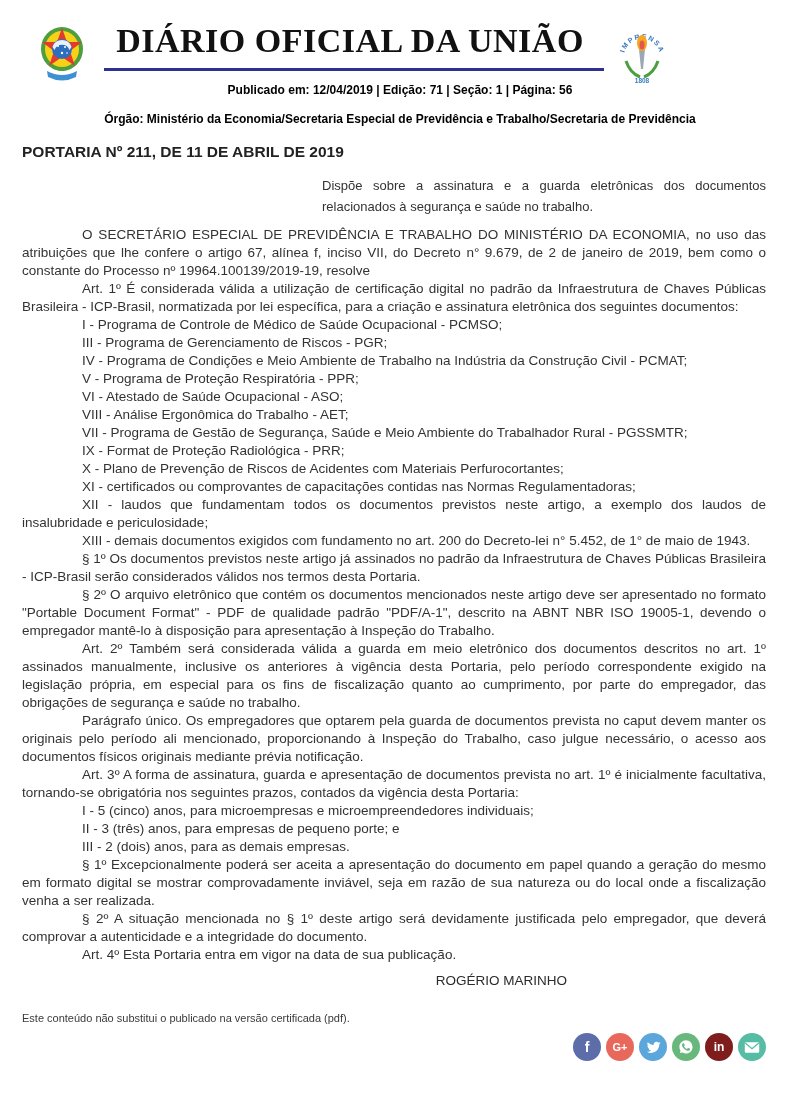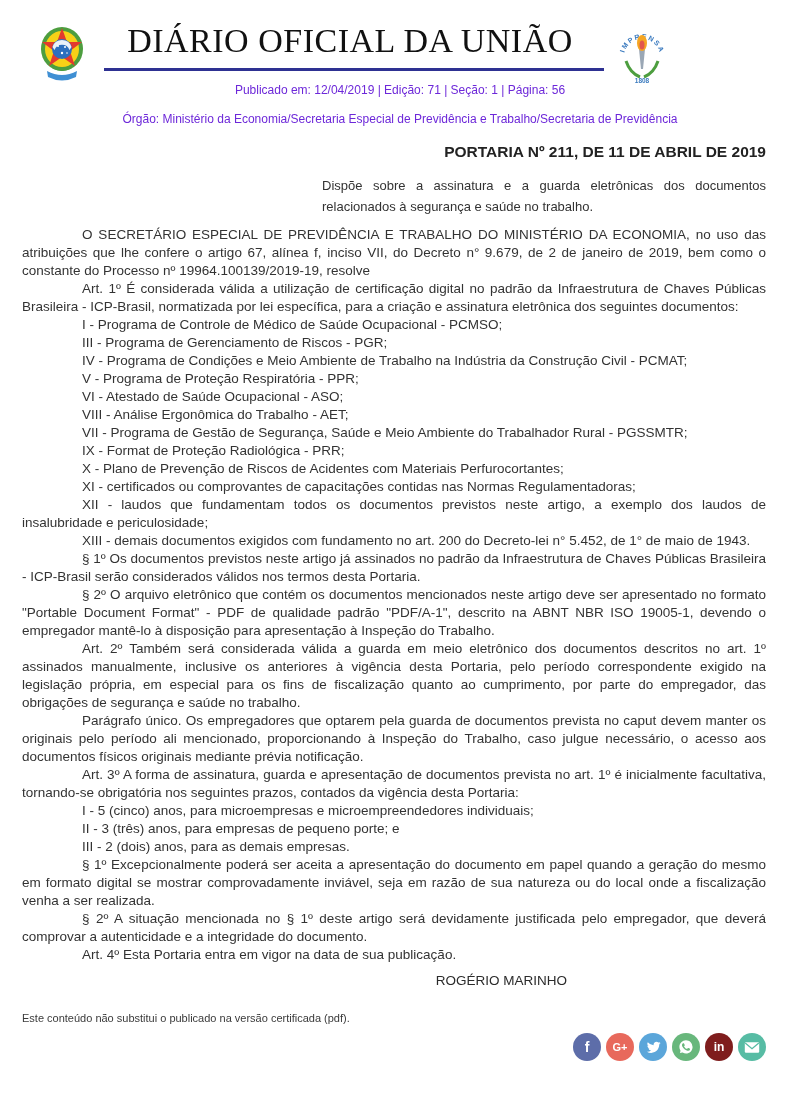--- a/index.html
+++ b/index.html
@@ -7,34 +7,34 @@
     width:800px;height:1108px;background:#ffffff;position:relative;
     font-family:"Liberation Sans", sans-serif;color:#333;
     -webkit-font-smoothing:antialiased;
   }
   
   .header{position:relative;height:120px;}
   .coat{position:absolute;left:39px;top:23px;width:46px;height:62px;}
   .in-logo{position:absolute;left:616px;top:21px;width:52px;height:66px;}
   .masthead{position:absolute;left:90px;top:18px;width:520px;text-align:center;}
   .masthead h1{
-    margin:0;font-family:"Liberation Serif", serif;font-weight:400;
+    margin:0;font-family:"Liberation Serif", serif;font-weight:700;
     font-size:34px;line-height:46px;color:#111;letter-spacing:.5px;white-space:nowrap;
   }
   .rule{height:3px;margin:4px 6px 0 14px;}
   .pubinfo,.orgao{
     position:absolute;left:0;width:100%;text-align:center;
-    font-size:12px;font-weight:400;color:#6d28d9;
+    font-size:12px;font-weight:700;color:#000000;
   }
   .pubinfo{top:83px;}
   .orgao{top:112px;}
   
   .main{padding:0 34px 0 22px;}
   .doc-title{
-    margin:23px 0 0 0;text-align:right;
+    margin:23px 0 0 0;text-align:left;
     font-size:15.5px;font-weight:700;color:#222;
   }
   .summary{
     margin:14px 16px 0 300px;width:444px;
     font-size:13px;line-height:21px;text-align:justify;color:#333;
   }
   .body-text{margin-top:9px;}
   .body-text p{
     margin:0;font-size:13.5px;line-height:18px;text-align:justify;
     text-indent:60px;color:#333;

